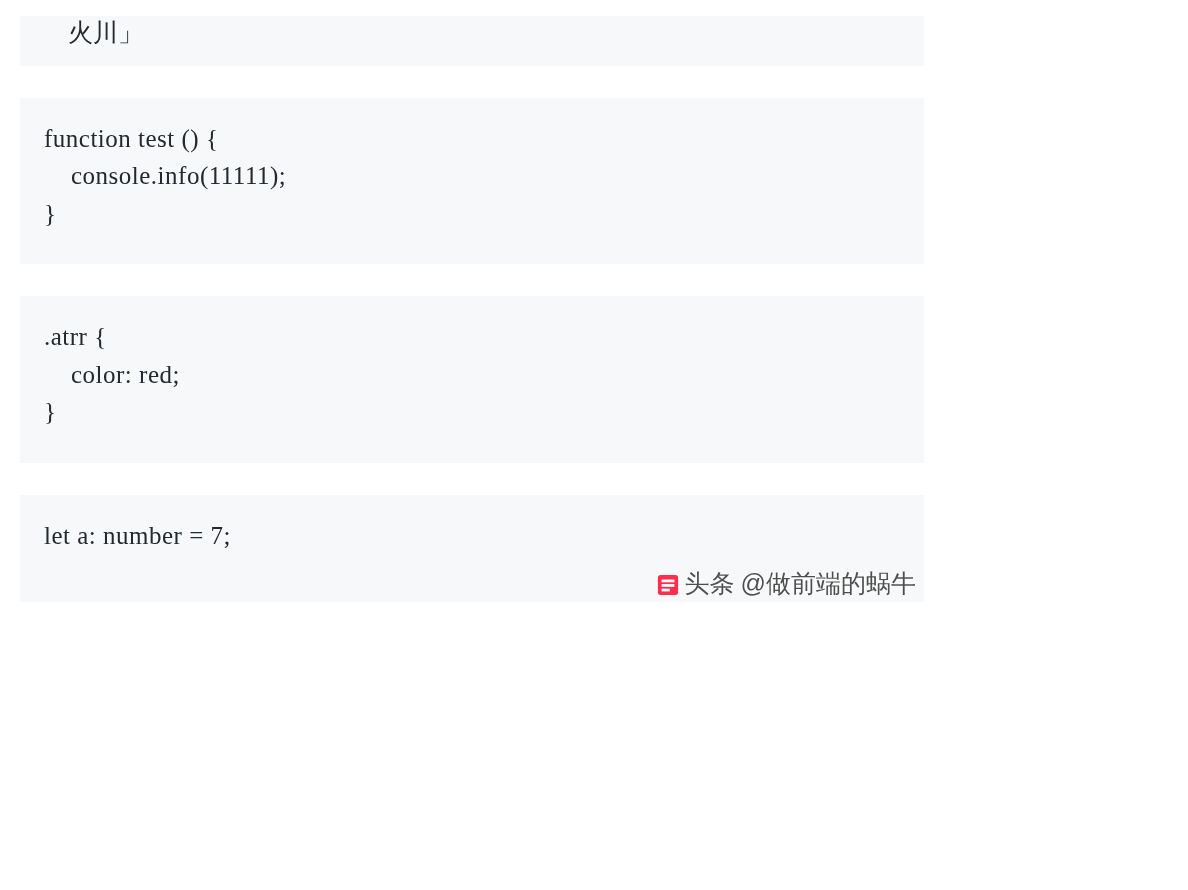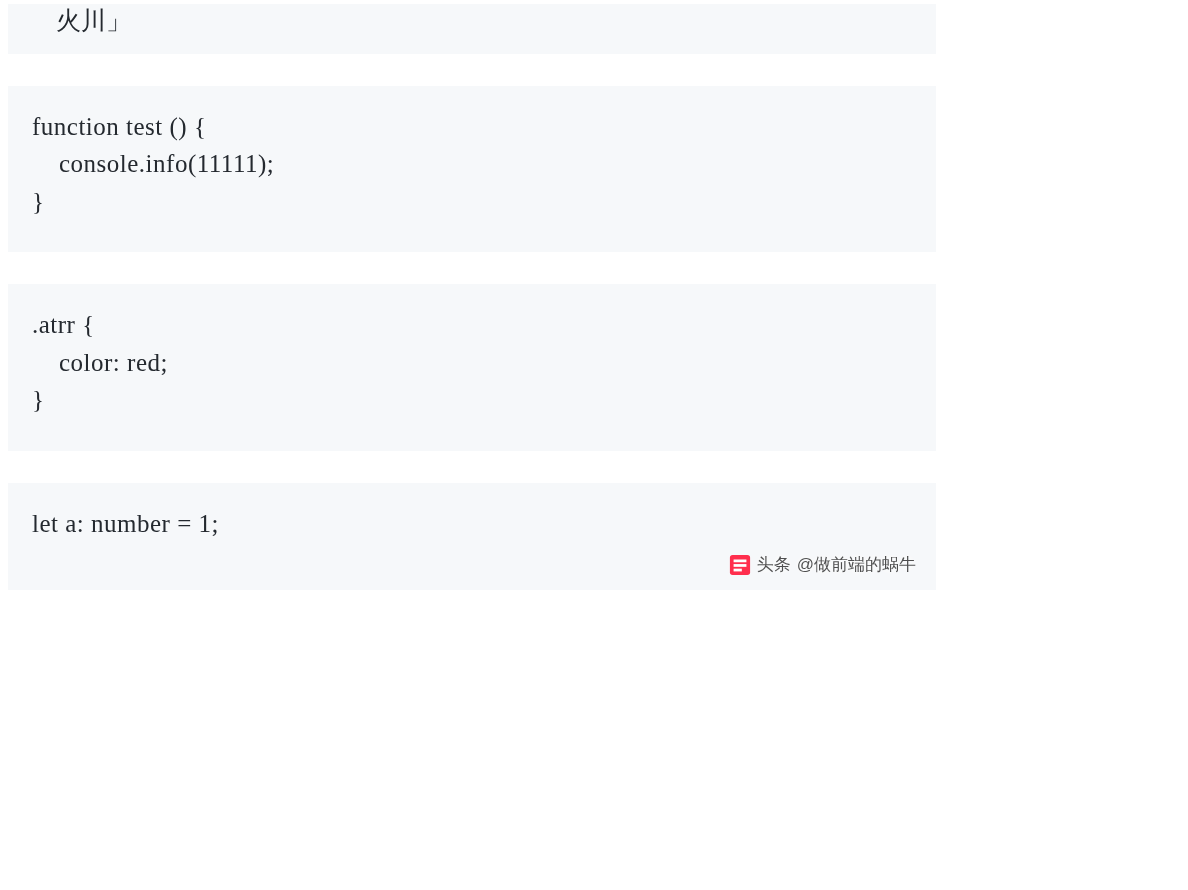--- a/index.html
+++ b/index.html
@@ -5,21 +5,21 @@
   html, body {
     margin: 0;
     padding: 0;
     background: #ffffff;
     font-family: ui-monospace, SFMono-Regular, "SF Mono", Menlo, Consolas, "Liberation Mono", monospace;
     color: #24292f;
   }
   .page {
     width: 944px;
     box-sizing: border-box;
-    padding: 4px;
+    padding: 16px;
     position: relative;
   }
   .code-block {
     background: #f6f8fa;
     padding: 22px 24px 32px 24px;
     margin: 0 4px 32px 4px;
     font-size: 25px;
     line-height: 1.5;
     white-space: pre;
     font-family: Liberation Serif, serif;
@@ -36,21 +36,21 @@
     color: #24292f;
     background: #f6f8fa;
     margin: 0 4px 32px 4px;
     white-space: pre;
   }
   .watermark {
     position: absolute;
     right: 28px;
     bottom: 18px;
     font-family: "PingFang SC", "Microsoft YaHei", sans-serif;
-    font-size: 17px;
+    font-size: 25px;
     color: rgba(30,30,30,0.78);
     text-shadow: 0 0 8px rgba(255,255,255,0.98), 0 0 8px rgba(255,255,255,0.98);
     display: flex;
     align-items: center;
     gap: 6px;
     pointer-events: none;
   }
   .watermark .logo {
     width: 22px;
     height: 22px;
@@ -66,21 +66,21 @@
 
   <div class="code-block">function test () {
     console.info(11111);
 }</div>
 
   <div class="code-block">.atrr {
     color: red;
 }</div>
 
 
-  <div class="code-block last">let a: number = 1;</div>
+  <div class="code-block last">let a: number = 7;</div>
 
   <div class="watermark">
     <span class="logo">
       <svg viewBox="0 0 24 24" width="22" height="22">
         <rect x="1" y="1" width="22" height="22" rx="3" fill="#ff2e4d"></rect>
         <rect x="5" y="6" width="14" height="3" fill="#ffffff"></rect>
         <rect x="5" y="11" width="14" height="3" fill="#ffffff"></rect>
         <rect x="5" y="16" width="9" height="3" fill="#ffffff"></rect>
       </svg>
     </span>

